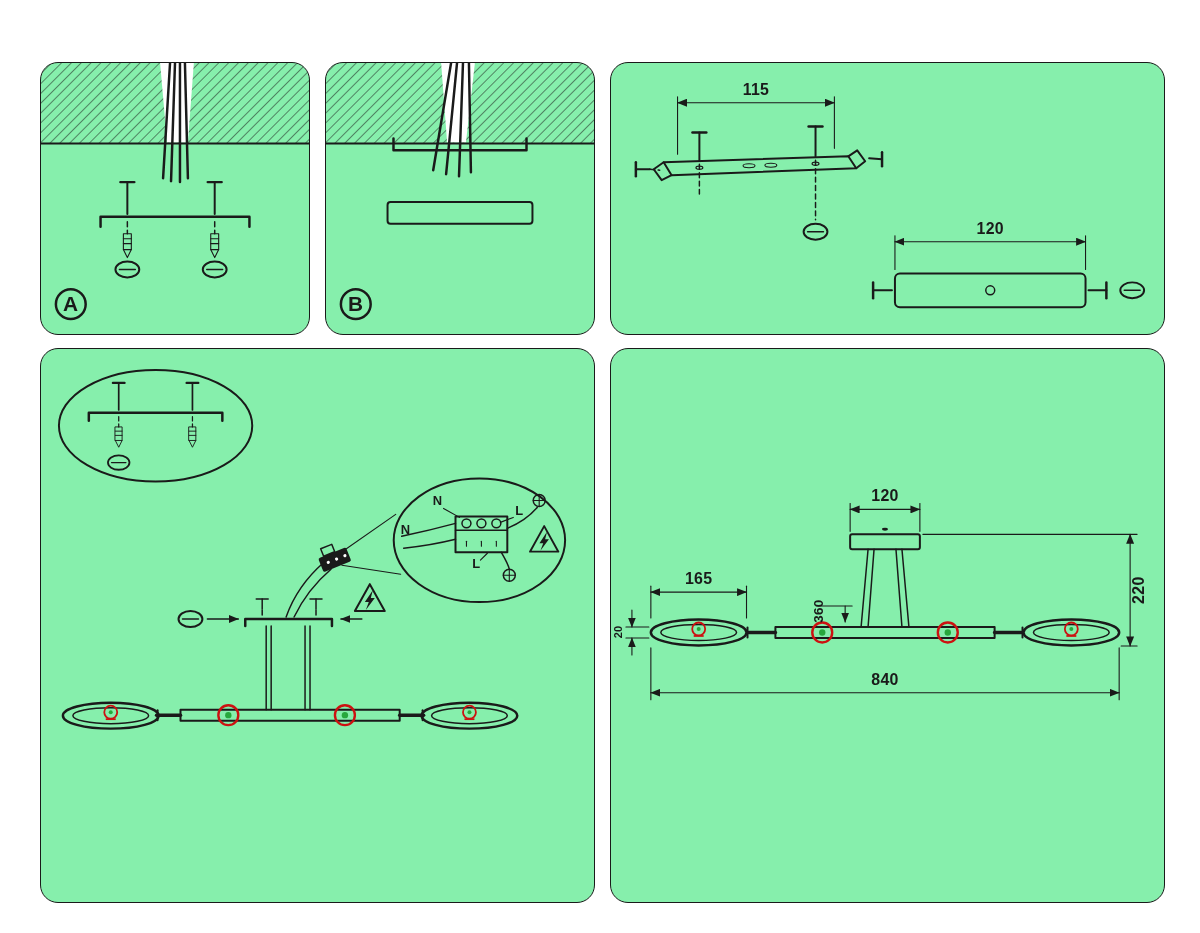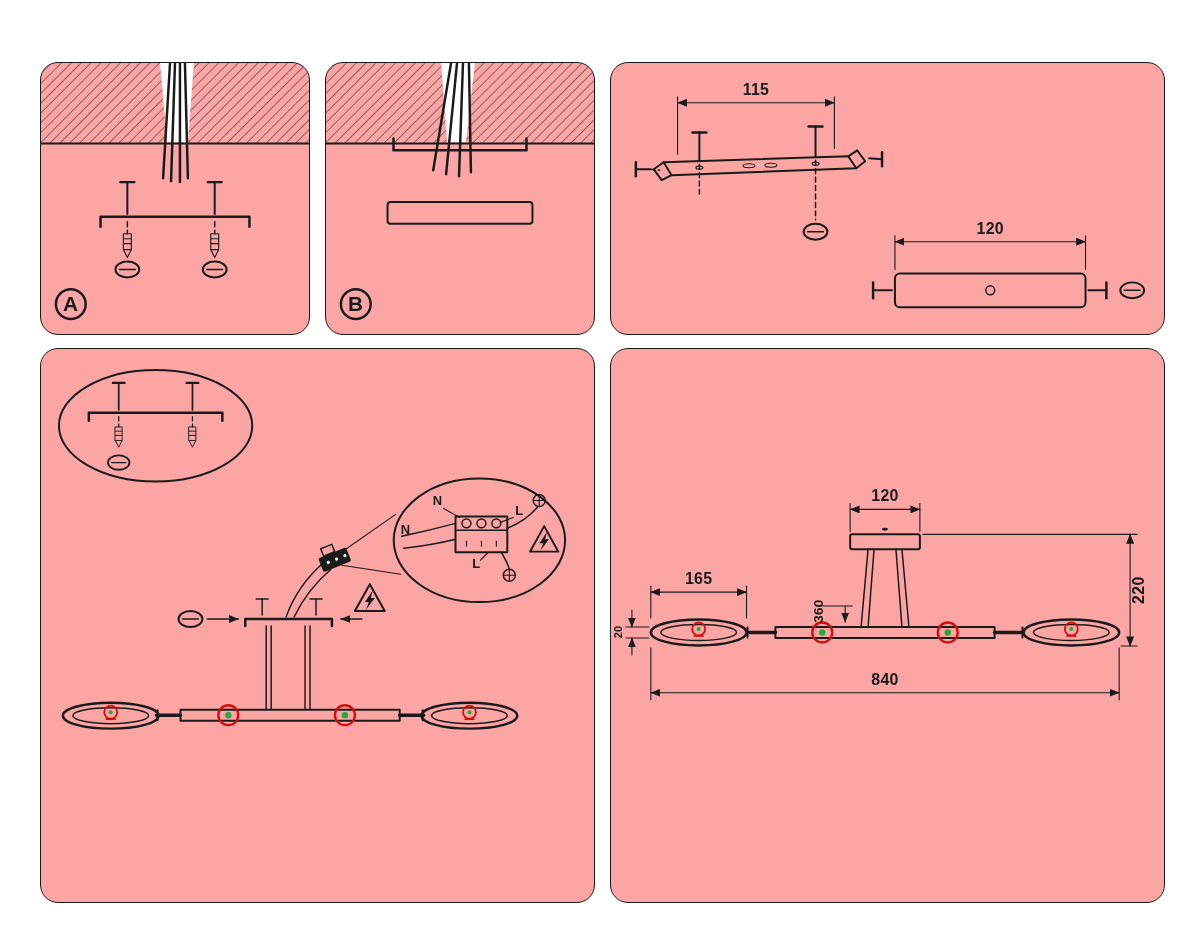--- a/index.html
+++ b/index.html
@@ -3,21 +3,21 @@
 <meta charset="utf-8">
 <style>
   :root{
     --line:#1a1a1a;
     --red:#cc1111;
     --green:#27a83c;
     --bg:#ffffff;
   }
   html,body{margin:0;padding:0;background:var(--bg);}
   .sheet{position:relative;width:1200px;height:933px;background:var(--bg);font-family:"Liberation Sans",sans-serif;}
-  .panel{position:absolute;box-sizing:border-box;border:1.6px solid var(--line);border-radius:18px;background:#fca5a5;overflow:hidden;}
+  .panel{position:absolute;box-sizing:border-box;border:1.6px solid var(--line);border-radius:18px;background:#86efac;overflow:hidden;}
   #panel-a{left:40px;top:62px;width:270px;height:273px;}
   #panel-b{left:325px;top:62px;width:270px;height:273px;}
   #panel-parts{left:610px;top:62px;width:555px;height:273px;}
   #panel-install{left:40px;top:348px;width:555px;height:555px;}
   #panel-dims{left:610px;top:348px;width:555px;height:555px;}
   svg.draw{width:100%;height:100%;display:block;}
   .st,.st1,.st15,.st25,.st3{stroke:var(--line);fill:none;stroke-linecap:round;stroke-linejoin:round;}
   .st{stroke-width:2;}
   .st1{stroke-width:1.1;}
   .st15{stroke-width:1.5;}

